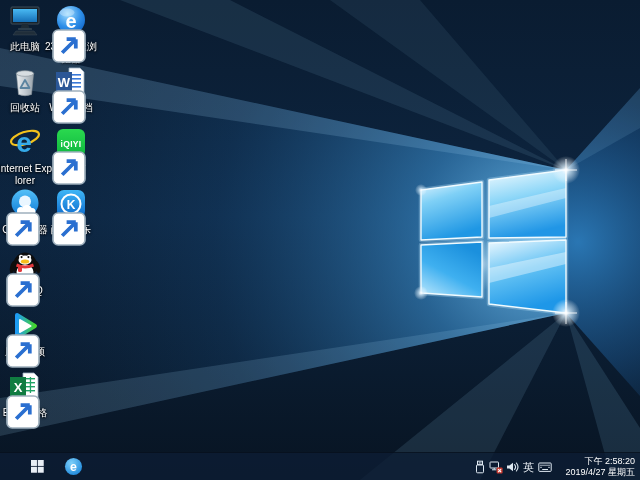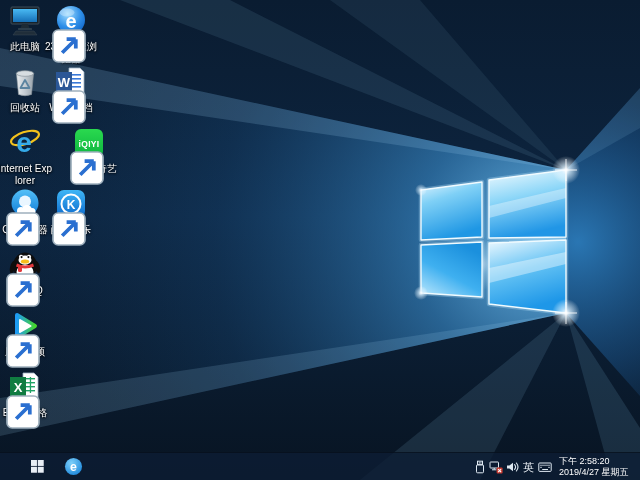--- a/index.html
+++ b/index.html
@@ -30,21 +30,21 @@
     display:flex;align-items:center;box-sizing:border-box;
   }
   .start-button{width:30px;height:28px;margin-left:22px;display:flex;align-items:center;justify-content:center;}
   .start-button svg{display:block;width:13px;height:13px;}
   .task-icon{width:30px;height:28px;margin-left:6px;display:flex;align-items:center;justify-content:center;}
   .task-icon svg{display:block;width:19px;height:19px;}
   .tray{position:absolute;right:0;top:0;height:28px;display:flex;align-items:center;padding-right:5px;}
   .tray-item{width:16px;height:28px;display:flex;align-items:center;justify-content:center;}
   .tray-item svg{display:block;width:14px;height:14px;}
   .ime-indicator{width:17px;font-size:11px;color:#eef3f8;text-align:center;}
-  .clock{margin-left:6px;text-align:left;color:#fff;font-size:9px;line-height:11px;min-width:76px;}
+  .clock{margin-left:6px;text-align:right;color:#fff;font-size:9px;line-height:11px;min-width:76px;}
 </style>
 </head>
 <body>
 
 <div class="screen">
 
   <svg class="wallpaper" viewBox="0 0 640 480" preserveAspectRatio="none">
     <defs>
       <linearGradient id="bgv" x1="0" y1="0" x2="0" y2="1">
         <stop offset="0" stop-color="#0a1c31"></stop>
@@ -225,21 +225,21 @@
   <div class="desktop-icon" style="left:-3px;top:126px;">
     <div class="art">
       <svg viewBox="0 0 34 34">
         <ellipse cx="17" cy="12" rx="14.5" ry="6" fill="none" stroke="#f3c21c" stroke-width="2.2" transform="rotate(-18 17 12)"></ellipse>
         <text x="16" y="26" font-size="28" font-weight="bold" fill="#35aae8" text-anchor="middle" font-family="Liberation Sans, sans-serif">e</text>
       </svg>
     </div>
     <span class="icon-label">Internet Explorer</span>
   </div>
 
-  <div class="desktop-icon" style="left:61px;top:126px;text-align:right;">
+  <div class="desktop-icon" style="left:43px;top:126px;">
     <div class="art">
       <svg viewBox="0 0 34 34">
         <defs>
             <linearGradient id="iqy" x1="0" y1="0" x2="0" y2="1">
           <stop offset="0" stop-color="#2ad94f"></stop>
               <stop offset="1" stop-color="#0db53e"></stop>
             </linearGradient>
           </defs>
         <rect x="3" y="3" width="28" height="28" rx="6" fill="url(#iqy)"></rect>
         <text x="17" y="20.5" font-size="8.5" font-weight="bold" fill="#fff" text-anchor="middle" font-family="Liberation Sans, sans-serif" letter-spacing="0.3">iQIYI</text>

